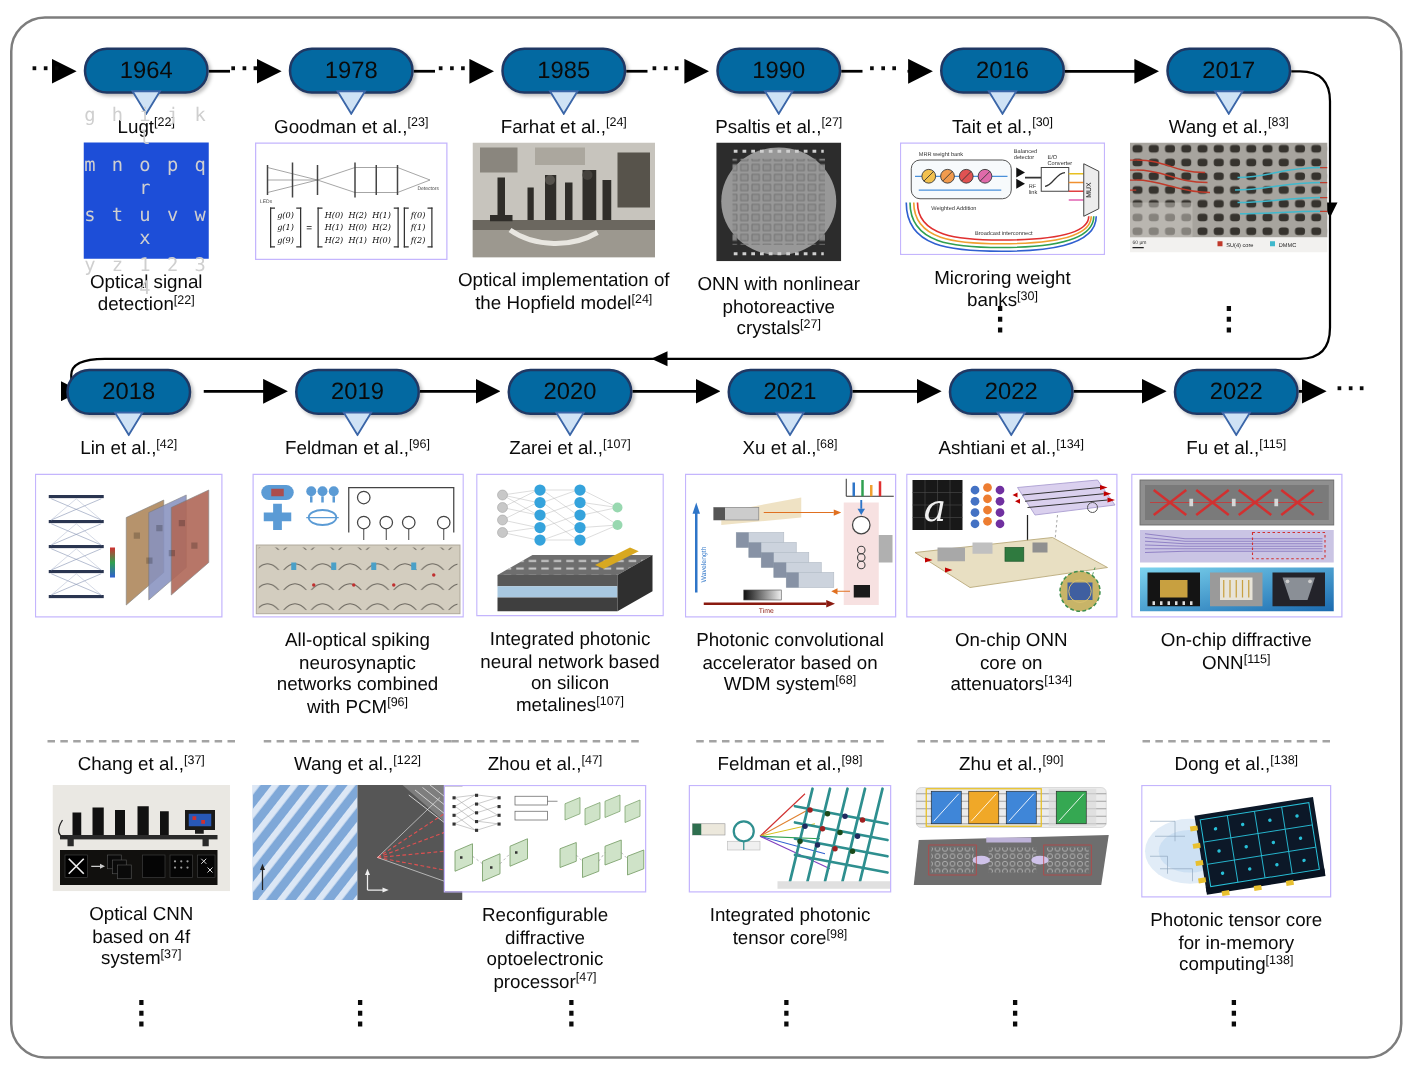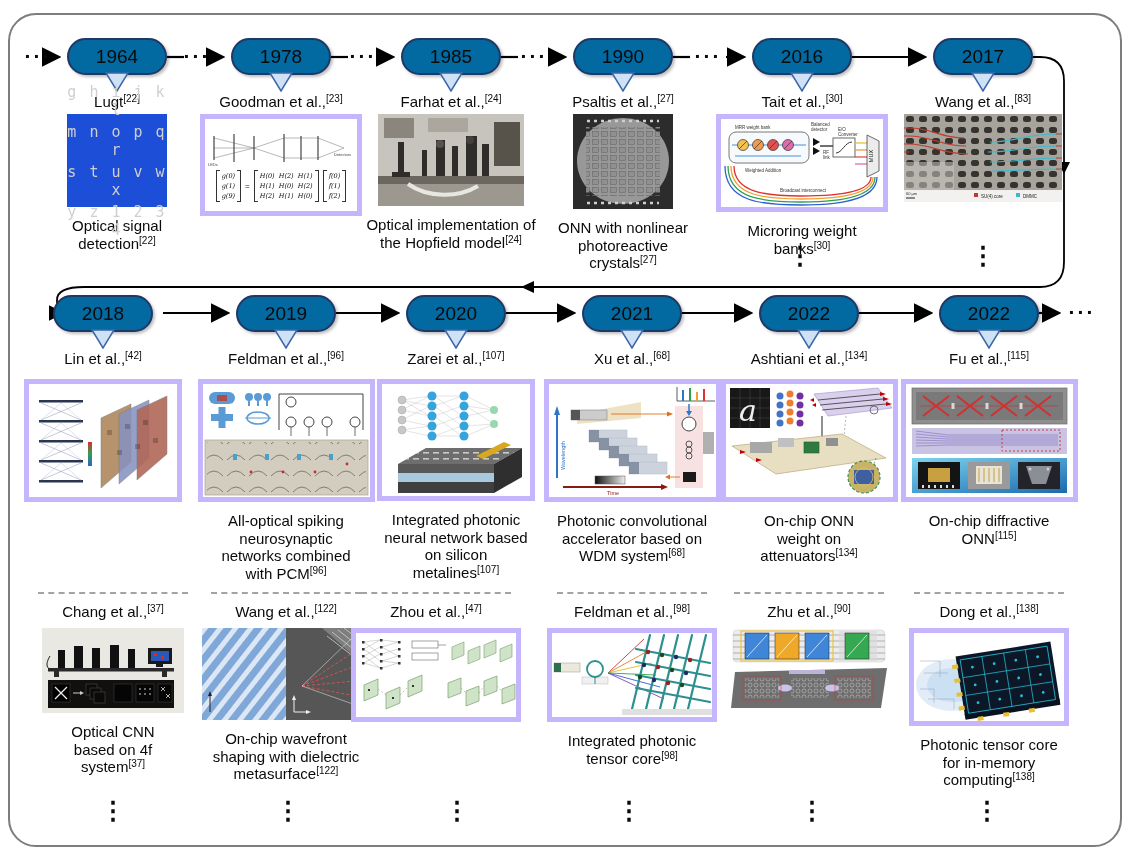--- a/index.html
+++ b/index.html
@@ -9,21 +9,21 @@
          border:2px solid #7d7d7d;border-radius:28px;}
   .layer{position:absolute;left:0;top:0;}
   .col{position:absolute;width:176px;display:flex;flex-direction:column;align-items:center;}
   .bubble{width:100px;height:37px;background:#0369a1;border:2px solid #203864;border-radius:19px;
           display:flex;align-items:center;justify-content:center;font-size:19px;
           box-sizing:border-box;box-shadow:2px 2px 3px rgba(0,0,0,.25);}
   .ptr{margin-top:-3px;}
   .author{font-size:15px;margin-top:1px;white-space:nowrap;}
   .ref{font-size:10px;vertical-align:5px;}
   .thumb{margin-top:4px;position:relative;display:flex;align-items:center;justify-content:center;}
-  .t-border{border:5px solid #c4b5fd;}
+  .t-border{border:1px solid #c4b5fd;}
   .caption{font-size:15px;line-height:1.18;text-align:center;margin-top:10px;}
   .dots-h{position:absolute;font-size:21px;font-weight:bold;letter-spacing:2px;
           transform:translate(-50%,-56%);}
   .dots-v{position:absolute;font-size:25px;font-weight:bold;transform:translateX(-50%);line-height:1;}
   .dash-sep{width:150px;border-top:2px dashed #a3a3a3;margin-bottom:8px;}
   
   .lugt{width:100px;height:93px;background:#1d4ed8;display:flex;flex-direction:column;
         justify-content:center;gap:4px;font-family:"DejaVu Sans Mono",monospace;
         font-size:15px;color:#cfcfcf;letter-spacing:2px;text-align:center;}
   
@@ -597,21 +597,21 @@
         <g fill="#c00000">
           <polygon points="14,66 14,70 20,68"></polygon>
             <polygon points="30,74 30,78 36,76"></polygon>
         </g>
         <circle cx="138" cy="93" r="16" fill="#c8b468" stroke="#3f8f4f" stroke-width="1.2" stroke-dasharray="3,2"></circle>
         <rect x="128" y="86" width="20" height="14" fill="#3f5fa0"></rect>
         <circle cx="138" cy="93" r="9" stroke="#d8c070" stroke-width="0.8" fill="none"></circle>
         <line x1="150" y1="74" x2="148" y2="80" stroke="#3f8f4f" stroke-width="0.7" stroke-dasharray="2,2"></line>
       </svg>
     </div>
-    <div class="caption" style="max-width:114px"><span>On-chip ONN weight on attenuators</span><sup class="ref">[134]</sup></div>
+    <div class="caption" style="max-width:114px"><span>On-chip ONN core on attenuators</span><sup class="ref">[134]</sup></div>
   </div>
 
   <div class="col" style="left:901px;top:295px">
     <div class="bubble">
         <span>2022</span>
       </div>
     <svg class="ptr" width="26" height="20">
         <polygon points="2,1 24,1 13,19" fill="#cfe2f5" stroke="#3b66a8" stroke-width="1.5"></polygon>
       </svg>
     <div class="author"><span>Fu et al.,</span><sup class="ref">[115]</sup></div>
@@ -752,21 +752,20 @@
         <g stroke="#eee" stroke-width="0.5">
           <line x1="100" y1="58" x2="150" y2="10"></line>
             <line x1="100" y1="58" x2="162" y2="80"></line>
         </g>
         <line x1="92" y1="84" x2="106" y2="84" stroke="#eee" stroke-width="1"></line>
         <line x1="92" y1="84" x2="92" y2="70" stroke="#eee" stroke-width="1"></line>
         <polygon points="104,82 104,86 109,84" fill="#eee"></polygon>
           <polygon points="90,72 94,72 92,67" fill="#eee"></polygon>
       </svg>
     </div>
-    <div class="caption" style="max-width:168px"><span>On-chip wavefront shaping with dielectric metasurface</span><sup class="ref">[122]</sup></div>
   </div>
 
   <div class="col" style="left:348px;top:592px">
     <div class="dash-sep"></div>
     <div class="author"><span>Zhou et al.,</span><sup class="ref">[47]</sup></div>
     <div class="thumb t-border" style="margin-top:8px">
       <svg width="160" height="84">
         <rect width="160" height="84" fill="#fff"></rect>
         <g stroke="#999" stroke-width="0.4">
           <path d="M8,9 L24,7 M8,9 L24,21 M8,16 L24,7 M8,16 L24,28 M8,23 L24,14 M8,23 L24,35 M8,30 L24,21 M8,30 L24,35"></path>
@@ -812,20 +811,21 @@
             <line x1="123" y1="60" x2="128" y2="53"></line>
             <line x1="141" y1="53" x2="146" y2="58"></line>
         </g>
         <g fill="#333">
           <rect x="12" y="56" width="2" height="2"></rect>
             <rect x="36" y="64" width="2" height="2"></rect>
             <rect x="56" y="52" width="2" height="2"></rect>
         </g>
       </svg>
     </div>
+    <div class="caption" style="max-width:118px"><span>Reconfigurable diffractive optoelectronic processor</span><sup class="ref">[47]</sup></div>
   </div>
 
   <div class="col" style="left:544px;top:592px">
     <div class="dash-sep"></div>
     <div class="author"><span>Feldman et al.,</span><sup class="ref">[98]</sup></div>
     <div class="thumb t-border" style="margin-top:8px">
       <svg width="160" height="84">
         <rect width="160" height="84" fill="#fff"></rect>
         <rect x="2" y="30" width="26" height="9" fill="#ece8dc" stroke="#999" stroke-width="0.5"></rect>
         <rect x="2" y="30" width="7" height="9" fill="#2f6f4f"></rect>

